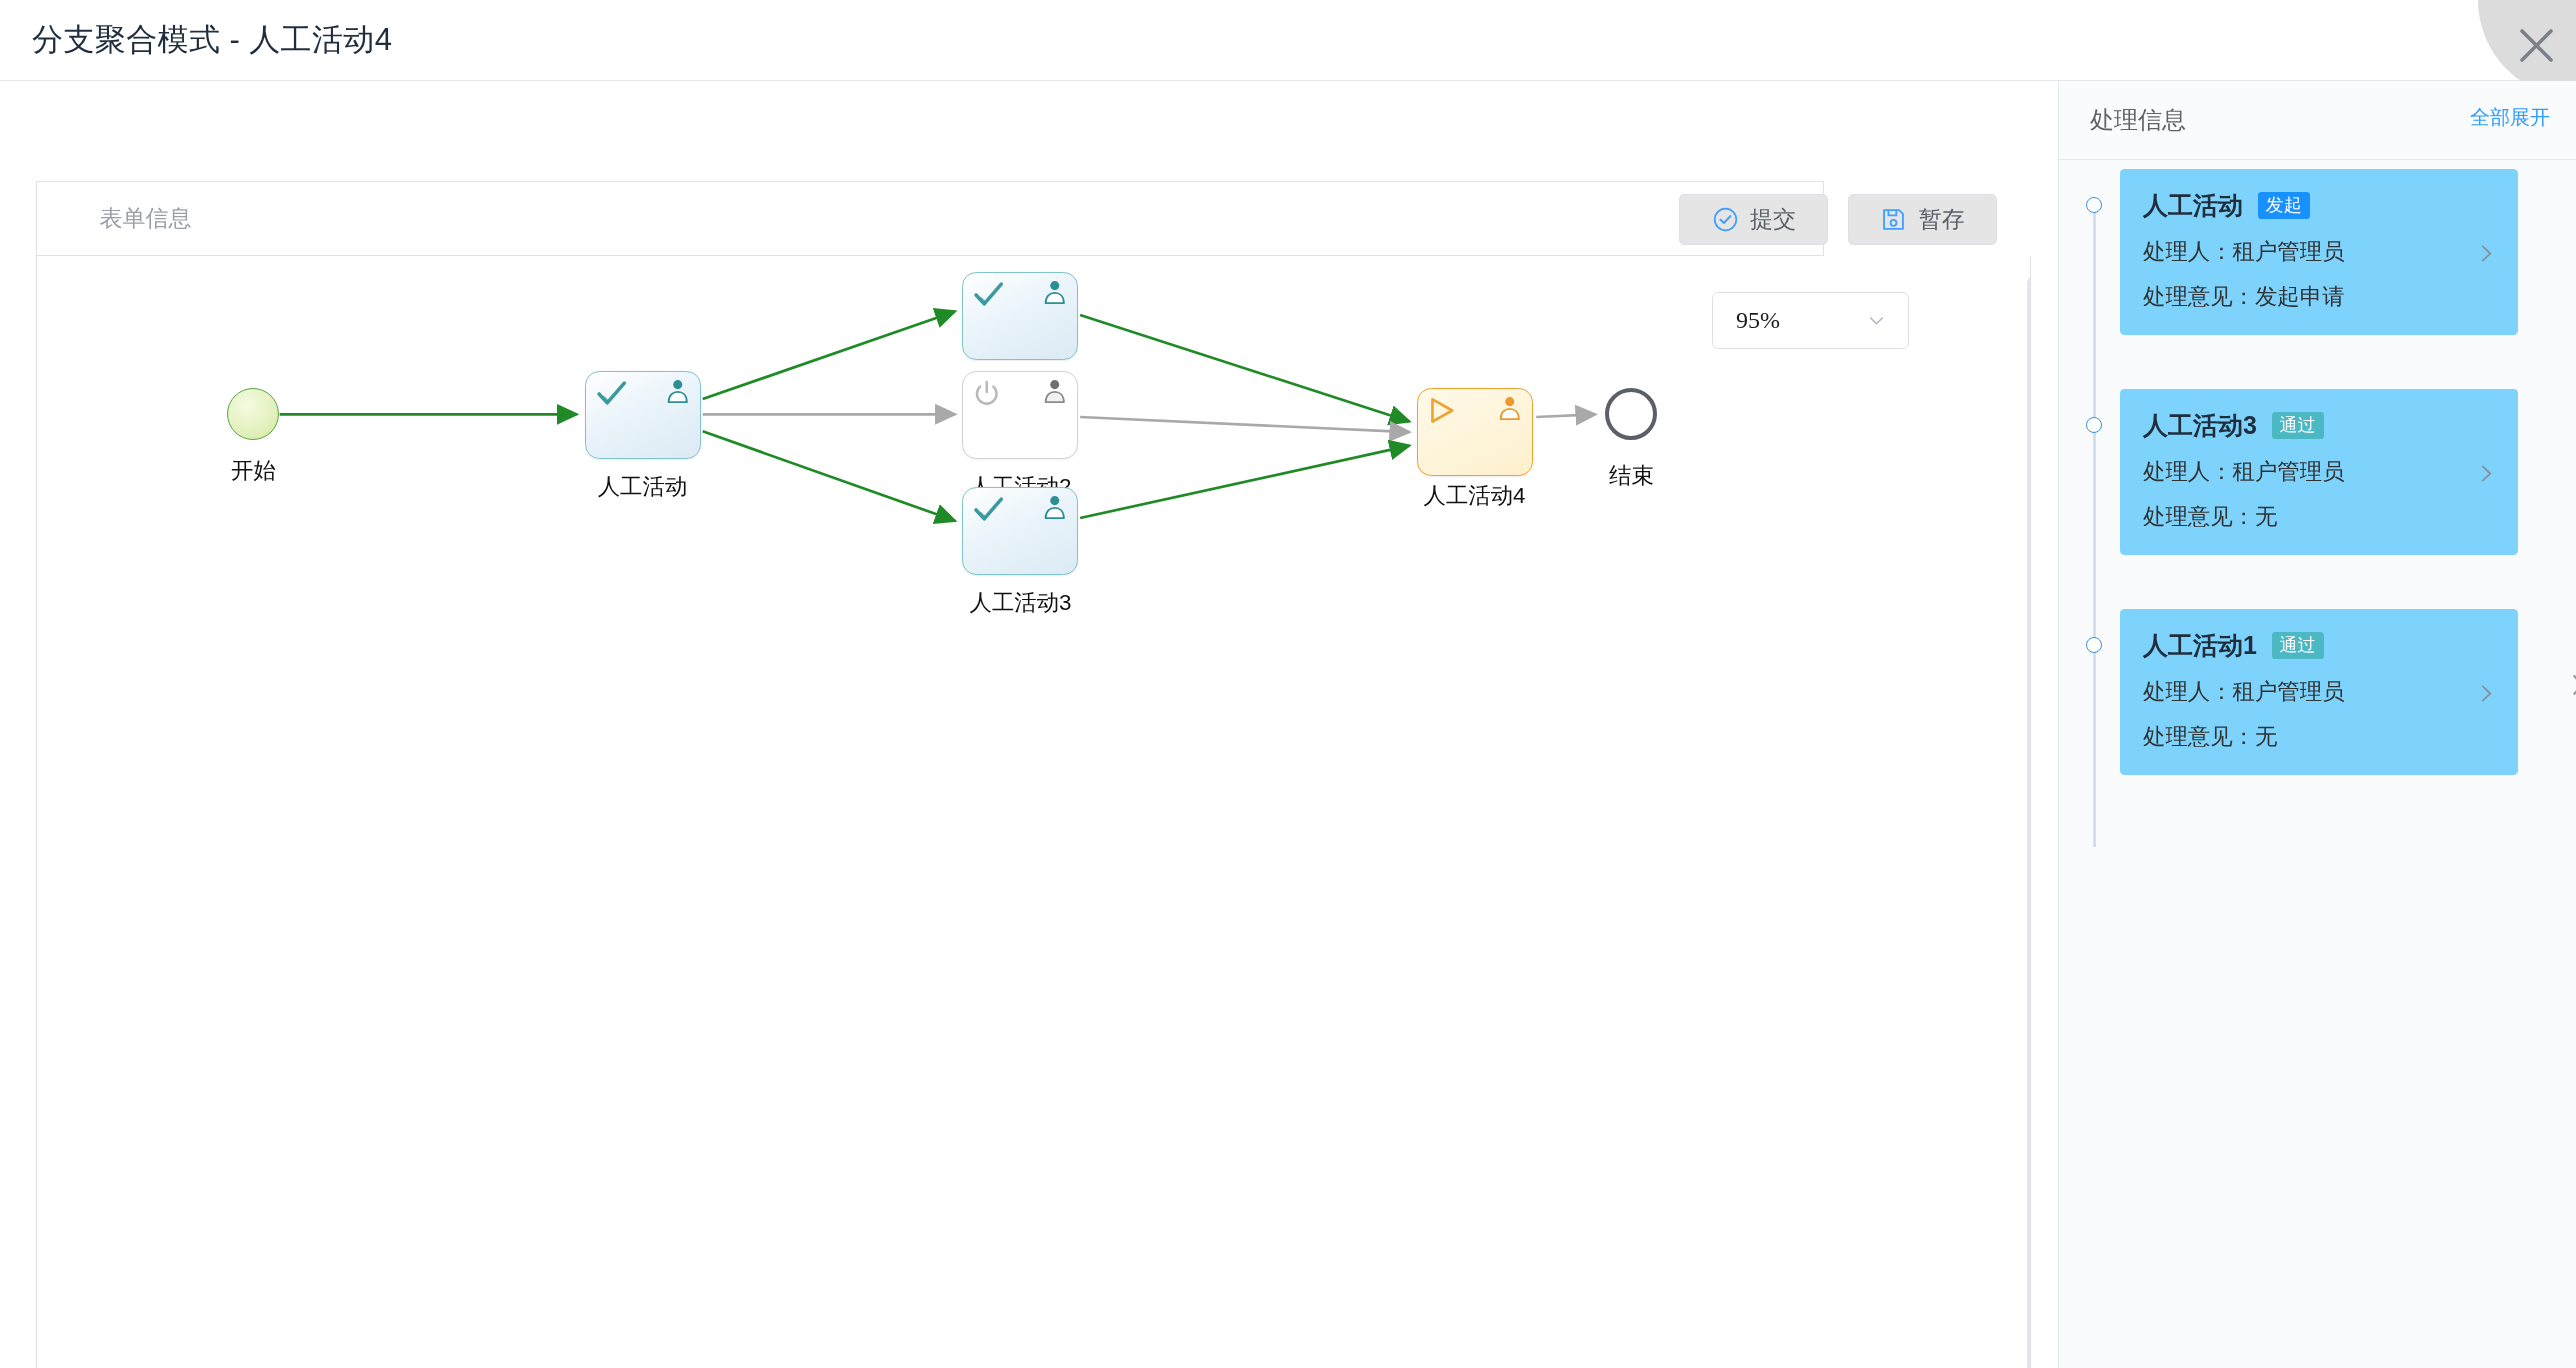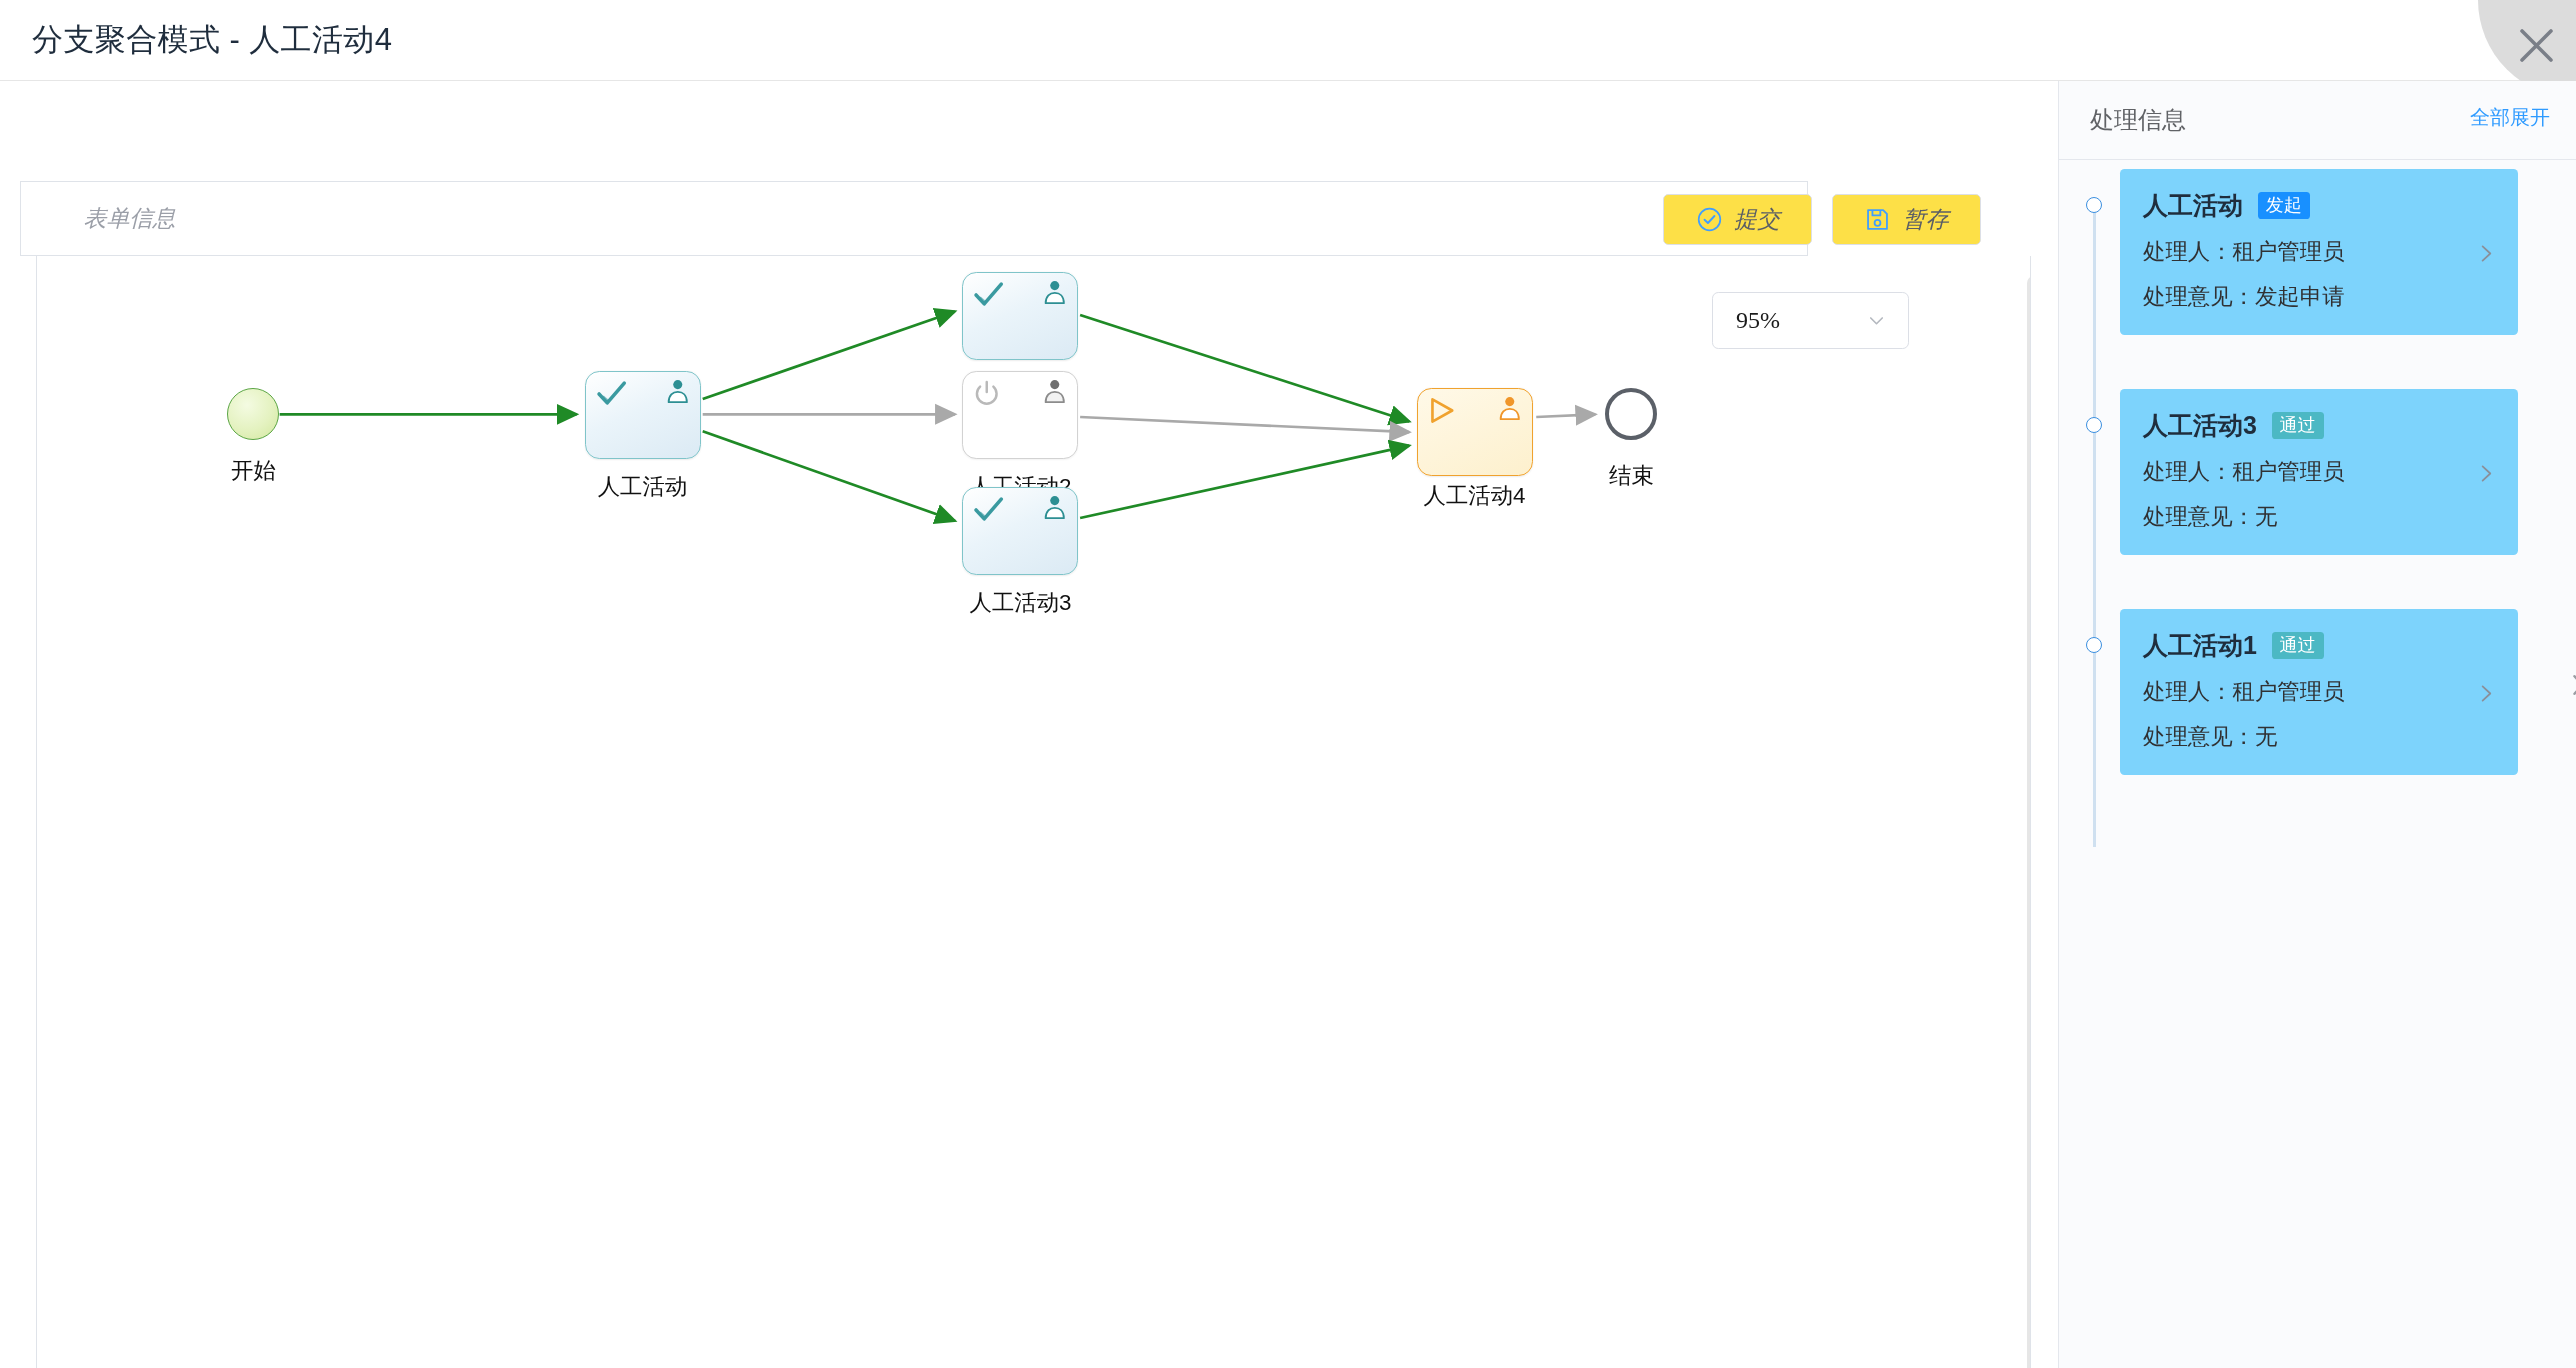--- a/index.html
+++ b/index.html
@@ -35,39 +35,39 @@
     position:absolute;left:0;top:81px;width:2058px;height:1288px;
     background:#fff;box-sizing:border-box;
   }
   .right-pane{
     position:absolute;left:2058px;top:81px;width:518px;height:1288px;
     background:#fafbfd;border-left:0.9px solid #e4e7ed;box-sizing:border-box;
   }
 
   
   .tabbar{
-    position:absolute;left:20px;top:100px;width:1995px;height:75px;font-style:italic;
+    position:absolute;left:36px;top:100px;width:1995px;height:75px;
   }
   .tabs{position:absolute;left:0;top:0;display:flex;}
   .tab{
     width:218px;height:75px;box-sizing:border-box;
     border:0.9px solid #dfe3e9;border-right:none;
     display:flex;align-items:center;justify-content:center;
     font-size:23px;color:#9b9fa8;background:#fff;cursor:pointer;
   }
   .tab.active{color:#3b6ea5;}
   .tab.last{border-right:0.9px solid #dfe3e9;}
   .tab-filler{
     flex:0 0 1570px;height:75px;box-sizing:border-box;
     border:0.9px solid #dfe3e9;border-left:none;background:#fff;
   }
   .toolbar-btns{position:absolute;right:34px;top:12.5px;display:flex;gap:19.7px;}
   .tbtn{
     height:51px;min-width:149px;padding:0 21.5px;box-sizing:border-box;
-    background:#fde047;border:0.9px solid #dcdfe6;border-radius:5.4px;
+    background:#e5e5e5;border:0.9px solid #dcdfe6;border-radius:5.4px;
     display:flex;align-items:center;justify-content:center;gap:11.6px;
     font-size:23px;color:#5a5e66;cursor:pointer;
   }
   .tbtn svg{display:block;}
 
   
   .canvas-wrap{
     position:absolute;left:36px;top:175px;width:1995px;height:1143px;
     border:0.9px solid #dfe3e9;border-top:none;box-sizing:border-box;
     background:#fff;overflow:hidden;

